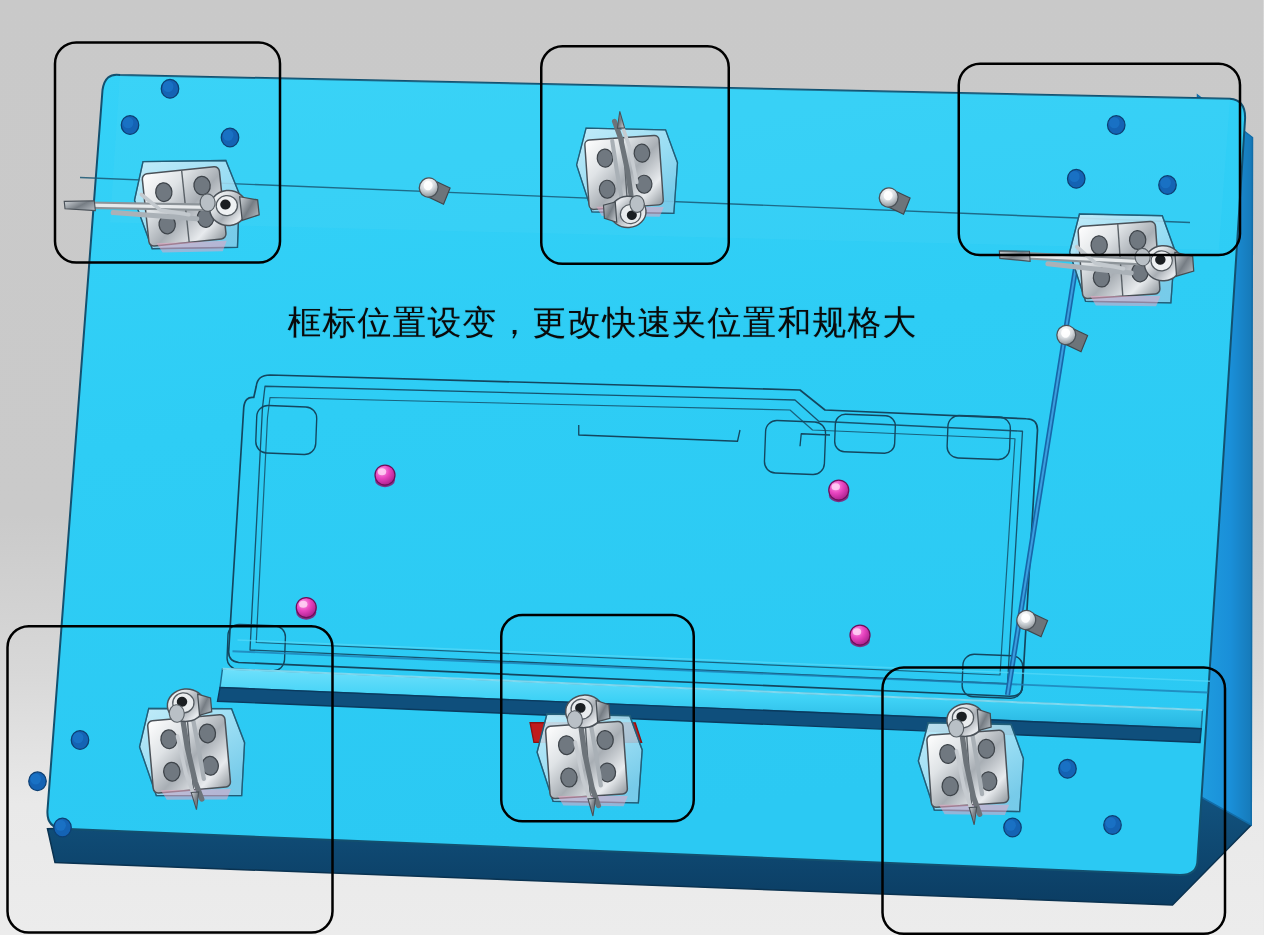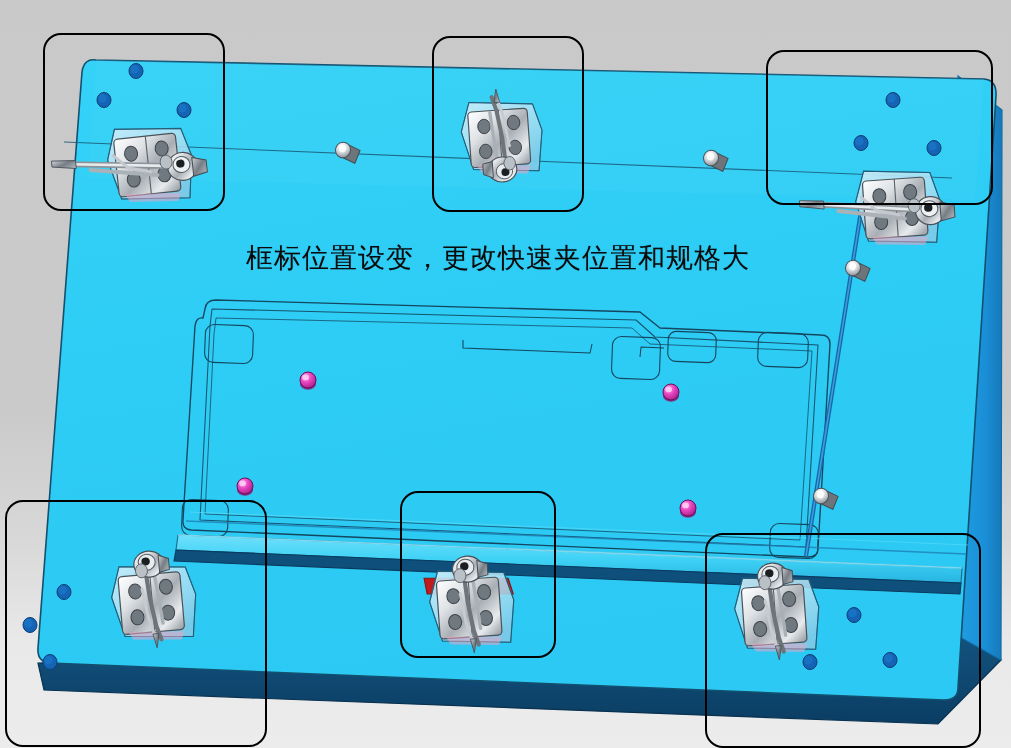--- a/index.html
+++ b/index.html
@@ -14,21 +14,21 @@
     background:linear-gradient(to bottom,#c9c9c9 0%,#cacaca 55%,#d8d8d8 72%,#e9e9e9 86%,#ececec 100%);
   }
   #stage svg.layer{position:absolute;left:0;top:0;width:1011px;height:748px;}
   .anno-text{
     position:absolute;
     font-family:Liberation Mono, monospace;
     font-size:27px;
     color:#0a0a0a;
     white-space:nowrap;
     letter-spacing:1px;
-    left:246px;top:240px;
+    left:230px;top:240px;
     text-shadow:0 0 1px rgba(0,0,0,0.25);
   }
   .sel-box{
     position:absolute;
     border:2.2px solid #000;
     border-radius:18px;
     box-sizing:border-box;
     background:transparent;
     pointer-events:auto;
   }

